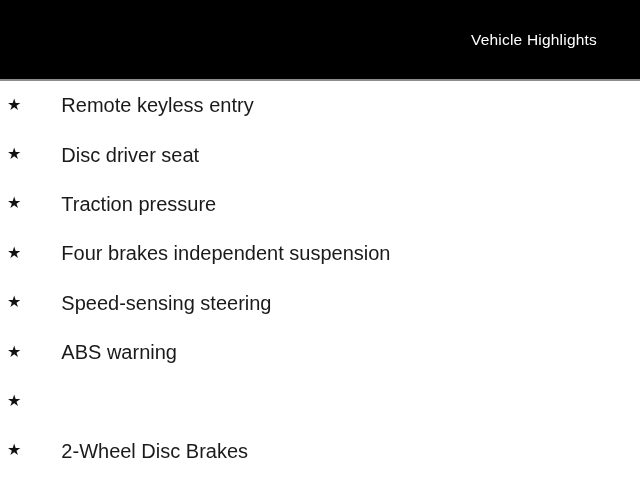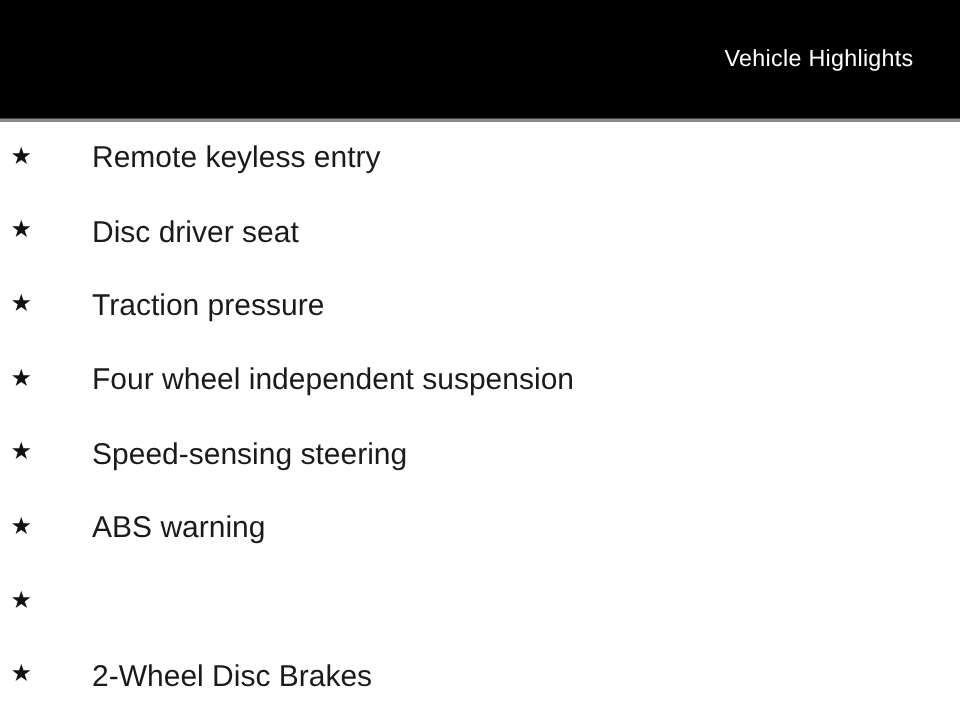--- a/index.html
+++ b/index.html
@@ -15,21 +15,21 @@
   }
   .header {
     box-sizing: border-box;
     width: 640px;
     height: 81px;
     background: #000000;
     border-bottom: 2px solid #8c8c8c;
     display: flex;
     align-items: center;
     justify-content: flex-end;
-    padding-right: 31px;
+    padding-right: 43px;
   }
   .header-title {
     color: #ffffff;
     font-size: 15.5px;
     letter-spacing: 0.2px;
   }
   .highlights-list {
     list-style: none;
     margin: 0;
     padding: 0;
@@ -68,21 +68,21 @@
   <li class="highlight-item">
     <span class="star">★</span>
     <span class="label">Disc driver seat</span>
   </li>
   <li class="highlight-item">
     <span class="star">★</span>
     <span class="label">Traction pressure</span>
   </li>
   <li class="highlight-item">
     <span class="star">★</span>
-    <span class="label">Four wheel independent suspension</span>
+    <span class="label">Four brakes independent suspension</span>
   </li>
   <li class="highlight-item">
     <span class="star">★</span>
     <span class="label">Speed-sensing steering</span>
   </li>
   <li class="highlight-item">
     <span class="star">★</span>
     <span class="label">ABS warning</span>
   </li>
   <li class="highlight-item">

